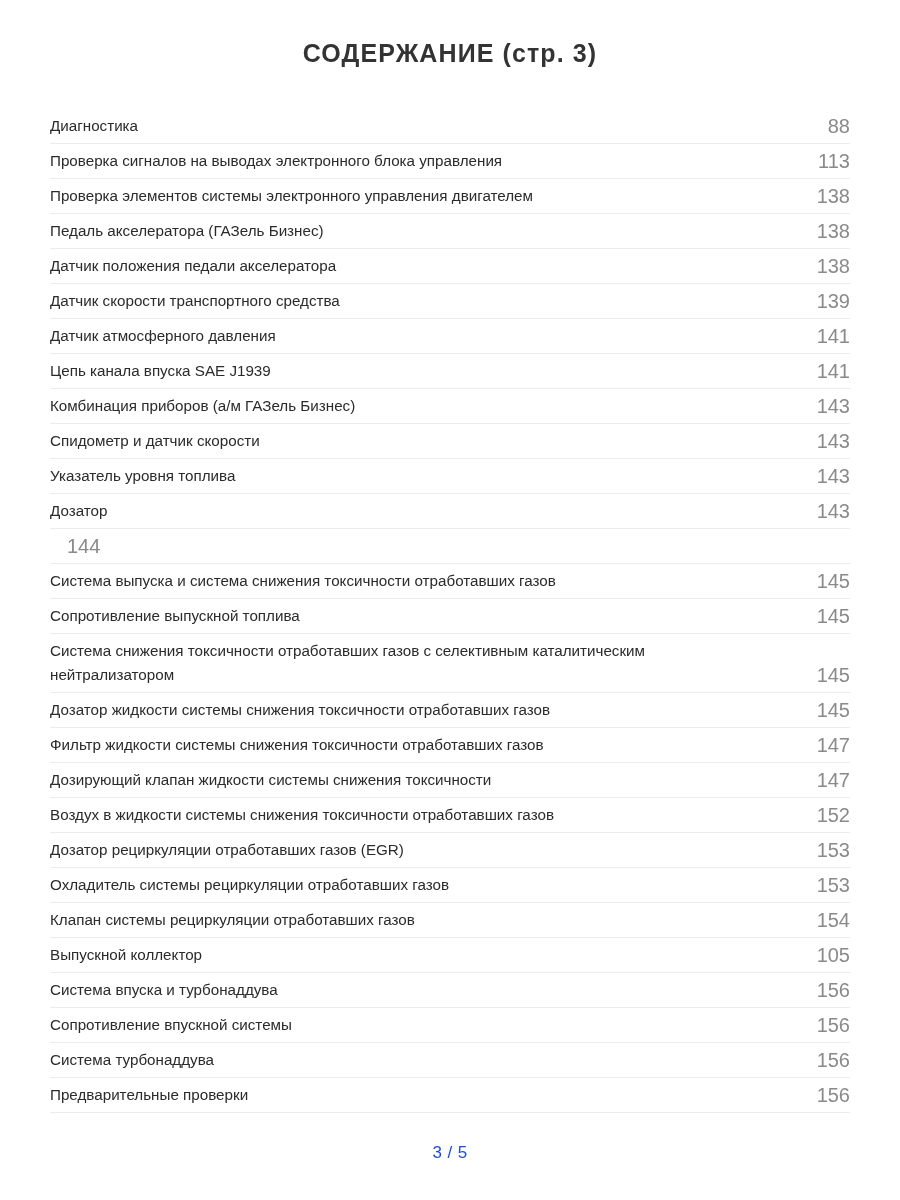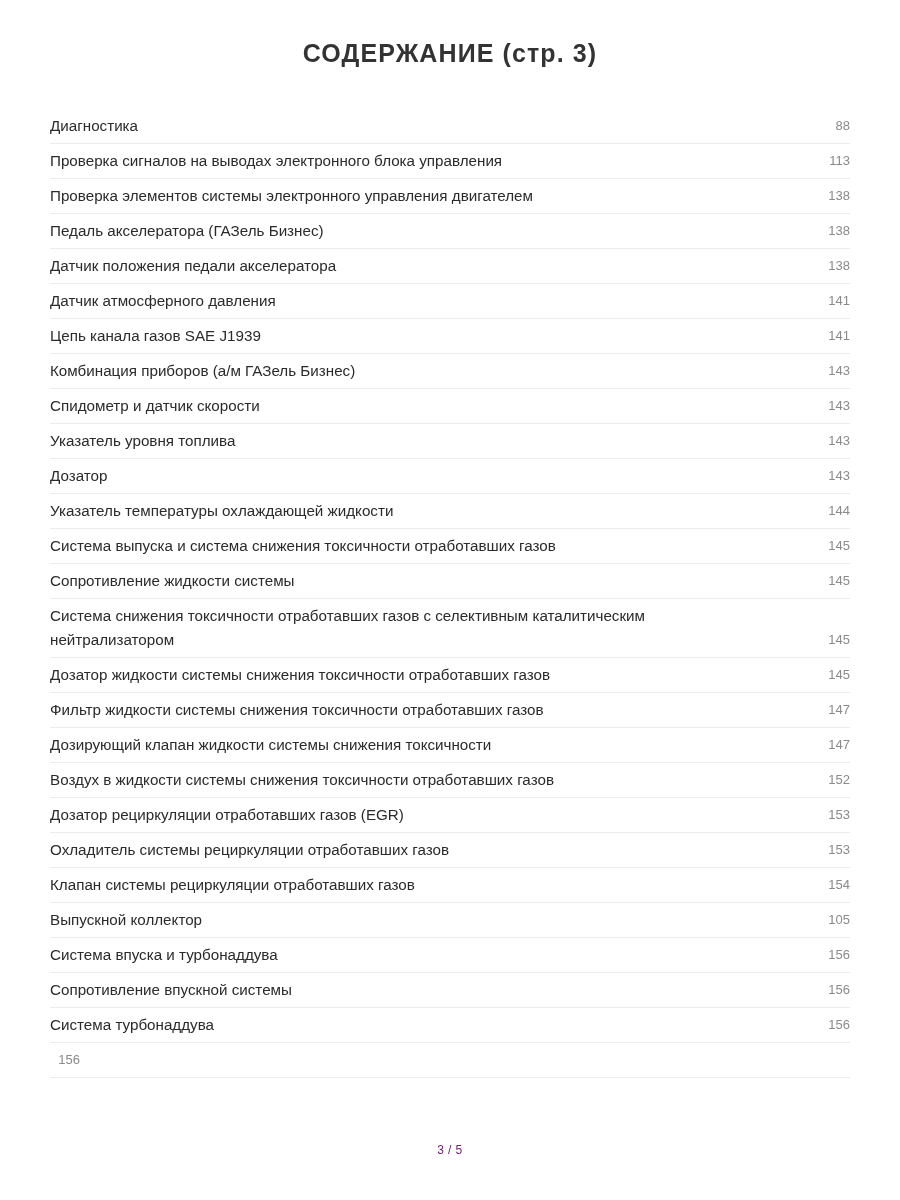--- a/index.html
+++ b/index.html
@@ -66,39 +66,40 @@
   .toc-title {
     font-size: 15.2px;
     line-height: 24px;
     color: #2b2b2b;
     padding: 5px 0 5px 0;
     flex: 1 1 auto;
     max-width: 720px;
   }
 
   .toc-page {
-    font-size: 13px;
+    font-size: 20px;
     line-height: 24px;
     color: #8a8a8a;
     padding: 5px 0 5px 0;
     flex: 0 0 auto;
     text-align: right;
     min-width: 30px;
     white-space: nowrap;
+    margin-left: 17px;
   }
 
   
   .footer {
     position: absolute;
     left: 0;
     right: 0;
     top: 1143px;
     text-align: center;
-    font-size: 12px;
-    color: #701a75;
+    font-size: 17px;
+    color: #1d4ed8;
     letter-spacing: 0.4px;
   }
 </style>
 </head>
 <body>
 
 <div class="page">
 
   <h1 class="doc-title">СОДЕРЖАНИЕ (стр. 3)</h1>
 
@@ -119,53 +120,56 @@
       </li>
       <li class="toc-row">
         <span class="toc-title">Педаль акселератора (ГАЗель Бизнес)</span>
         <span class="toc-page">138</span>
       </li>
       <li class="toc-row">
         <span class="toc-title">Датчик положения педали акселератора</span>
         <span class="toc-page">138</span>
       </li>
       <li class="toc-row">
+        <span class="toc-title">Датчик скорости транспортного средства</span>
+        <span class="toc-page">139</span>
+      </li>
+      <li class="toc-row">
         <span class="toc-title">Датчик атмосферного давления</span>
         <span class="toc-page">141</span>
       </li>
       <li class="toc-row">
-        <span class="toc-title">Цепь канала газов SAE J1939</span>
+        <span class="toc-title">Цепь канала впуска SAE J1939</span>
         <span class="toc-page">141</span>
       </li>
       <li class="toc-row">
         <span class="toc-title">Комбинация приборов (а/м ГАЗель Бизнес)</span>
         <span class="toc-page">143</span>
       </li>
       <li class="toc-row">
         <span class="toc-title">Спидометр и датчик скорости</span>
         <span class="toc-page">143</span>
       </li>
       <li class="toc-row">
         <span class="toc-title">Указатель уровня топлива</span>
         <span class="toc-page">143</span>
       </li>
       <li class="toc-row">
         <span class="toc-title">Дозатор</span>
         <span class="toc-page">143</span>
       </li>
       <li class="toc-row">
-        <span class="toc-title">Указатель температуры охлаждающей жидкости</span>
         <span class="toc-page">144</span>
       </li>
       <li class="toc-row">
         <span class="toc-title">Система выпуска и система снижения токсичности отработавших газов</span>
         <span class="toc-page">145</span>
       </li>
       <li class="toc-row">
-        <span class="toc-title">Сопротивление жидкости системы</span>
+        <span class="toc-title">Сопротивление выпускной топлива</span>
         <span class="toc-page">145</span>
       </li>
       <li class="toc-row">
         <span class="toc-title">Система снижения токсичности отработавших газов с селективным каталитическим нейтрализатором</span>
         <span class="toc-page">145</span>
       </li>
       <li class="toc-row">
         <span class="toc-title">Дозатор жидкости системы снижения токсичности отработавших газов</span>
         <span class="toc-page">145</span>
       </li>
@@ -203,19 +207,20 @@
       </li>
       <li class="toc-row">
         <span class="toc-title">Сопротивление впускной системы</span>
         <span class="toc-page">156</span>
       </li>
       <li class="toc-row">
         <span class="toc-title">Система турбонаддува</span>
         <span class="toc-page">156</span>
       </li>
       <li class="toc-row">
+        <span class="toc-title">Предварительные проверки</span>
         <span class="toc-page">156</span>
       </li>
     </ul>
 
   <div class="footer">3 / 5</div>
 
 </div>
 
 </body></html>

